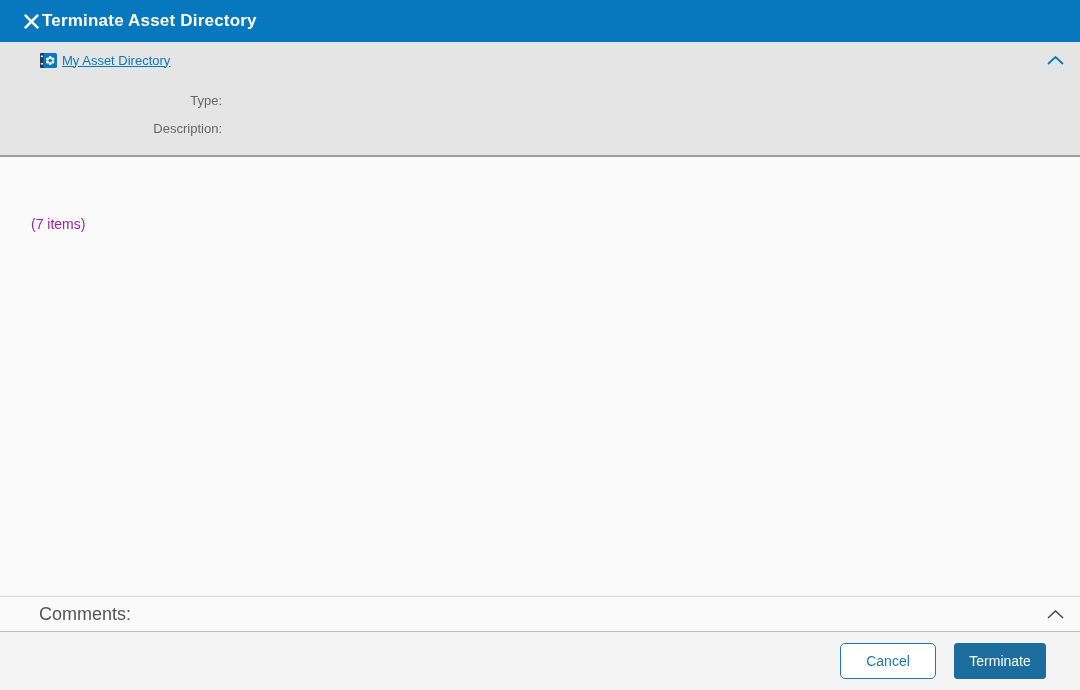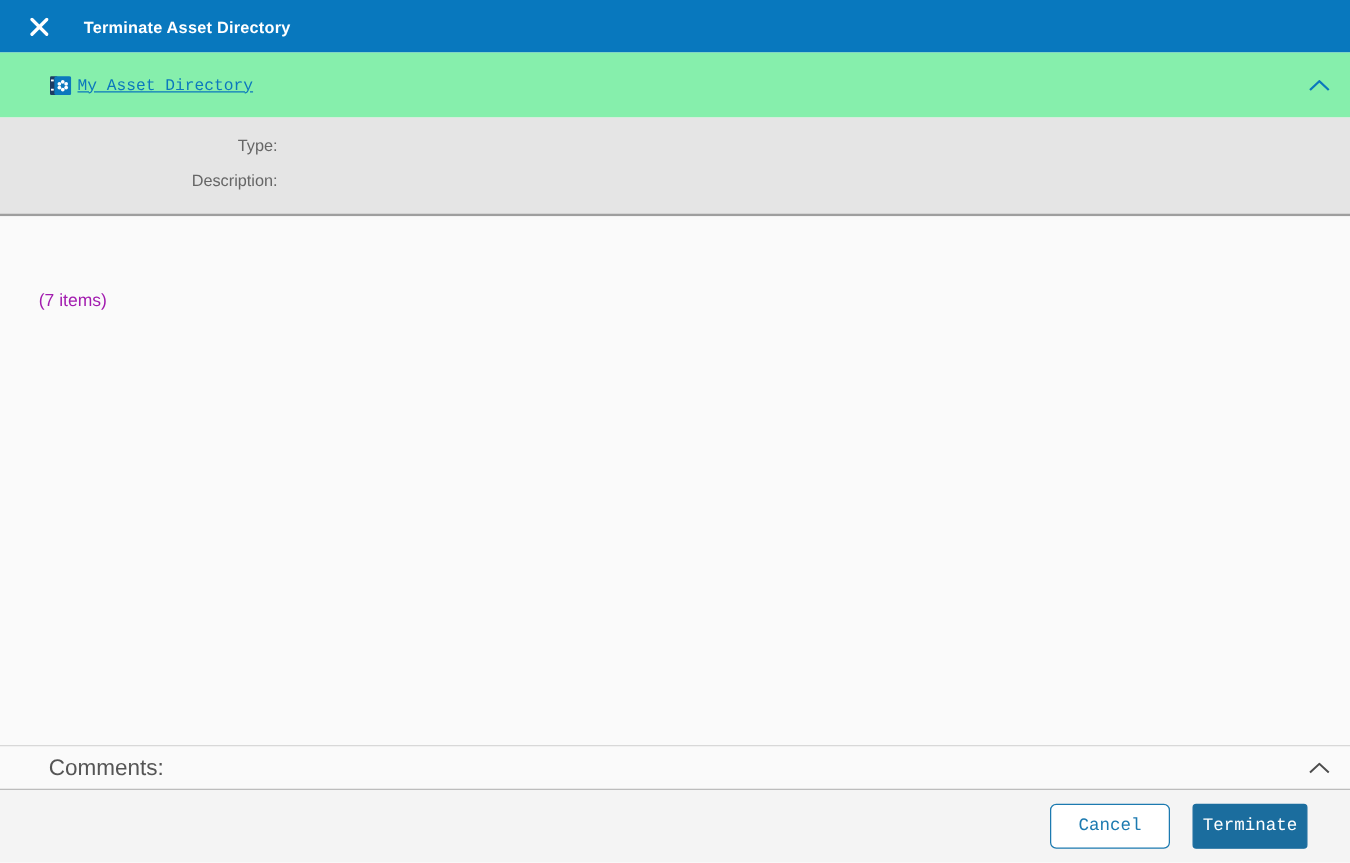--- a/index.html
+++ b/index.html
@@ -34,34 +34,33 @@
     margin: 0 0 0 22px;
     width: 18px;
     height: 18px;
     display: flex;
     align-items: center;
     justify-content: center;
     cursor: pointer;
   }
   .dialog-title {
     color: #ffffff;
-    font-size: 13px;
+    font-size: 17px;
     font-weight: 600;
-    margin-left: 27px;
+    margin-left: 2px;
     letter-spacing: 0.2px;
   }
 
   
   .asset-row {
-    height: 52px;
-    background: #86efac;
-    display: flex;
-    align-items: center;
-    flex: 0 0 auto;
-    font-family: Liberation Mono, monospace;
+    height: 36px;
+    background: #e5e5e5;
+    display: flex;
+    align-items: center;
+    flex: 0 0 auto;
   }
   .dir-icon {
     margin-left: 40px;
     width: 17px;
     height: 17px;
     display: inline-flex;
   }
   .asset-link {
     margin-left: 5px;
     color: #0b78bd;
@@ -149,21 +148,21 @@
     height: 58px;
     background: #f4f4f4;
     border-top: 1px solid #bdbdbd;
     display: flex;
     align-items: center;
     justify-content: flex-end;
     flex: 0 0 auto;
   }
   .btn {
     height: 36px;
-    font-family: Liberation Mono, monospace;
+    font-family: Liberation Sans, sans-serif;
     font-size: 14px;
     cursor: pointer;
     display: inline-flex;
     align-items: center;
     justify-content: center;
     box-sizing: border-box;
   }
   .btn-cancel {
     width: 96px;
     background: #ffffff;

